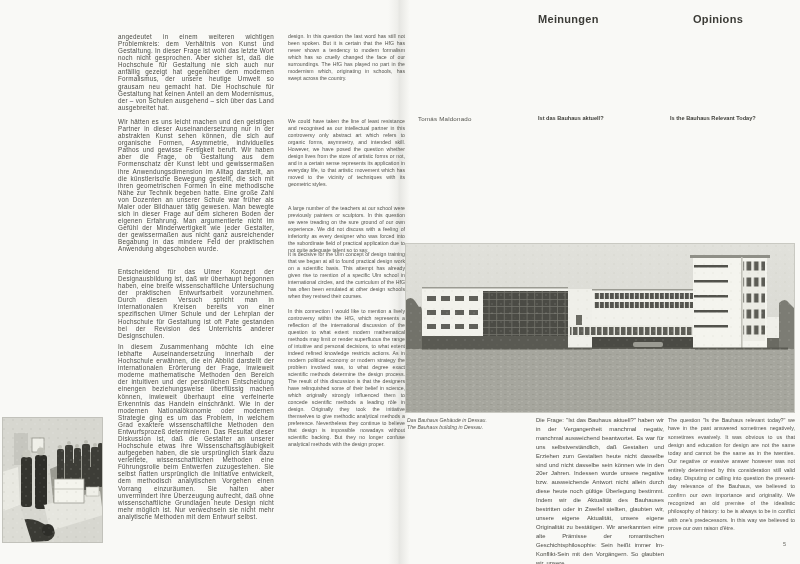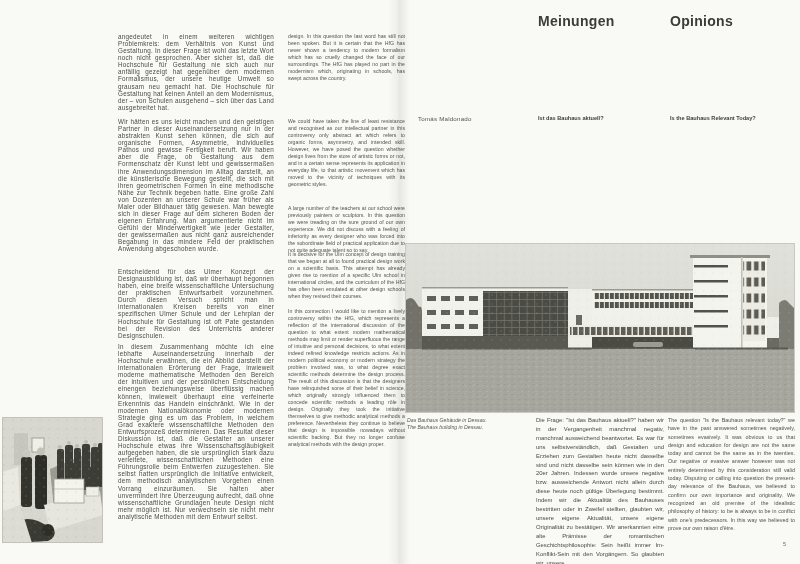--- a/index.html
+++ b/index.html
@@ -8,22 +8,22 @@
   .fold{position:absolute;left:388px;top:0;width:22px;height:564px;
     background:linear-gradient(90deg,rgba(100,100,90,0) 0%,rgba(100,100,90,.07) 42%,rgba(100,100,90,.12) 52%,rgba(100,100,90,0) 100%);}
   
   .col{position:absolute;}
   .col p{position:absolute;margin:0;width:100%;text-align:justify;}
   #col-de1{left:118px;top:33px;width:156px;height:515px;}
   #col-de1 p{font-size:6.3px;line-height:7.08px;letter-spacing:.25px;color:#4a4a44;}
   #col-en1{left:288px;top:33px;width:117px;height:430px;}
   #col-en1 p{font-size:5.2px;line-height:7px;color:#55554f;}
   
-  .heading{position:absolute;top:13px;font-size:14px;font-weight:bold;letter-spacing:.3px;color:#3c3c37;}
-  #heading-de{left:538px;} #heading-en{left:670px;}
+  .heading{position:absolute;top:13px;font-size:11px;font-weight:bold;letter-spacing:.3px;color:#3c3c37;}
+  #heading-de{left:538px;} #heading-en{left:693px;}
   .byline{position:absolute;top:115px;font-size:6.2px;color:#55554f;}
   #author{left:418px;letter-spacing:.2px;}
   .art-title{position:absolute;top:115px;font-size:5.6px;font-weight:bold;color:#3f3f3a;}
   #title-de{left:538px;} #title-en{left:670px;}
   #caption{position:absolute;left:407px;top:417px;width:125px;font-size:5.2px;
     font-style:italic;line-height:7.4px;color:#5a5a54;}
   #col-de2{position:absolute;left:536px;top:416px;width:128px;}
   #col-de2 p{margin:0;font-size:5.9px;line-height:8.9px;text-align:justify;color:#4a4a44;}
   #col-en2{position:absolute;left:668px;top:416px;width:127px;}
   #col-en2 p{margin:0;font-size:5.4px;line-height:8.3px;text-align:justify;color:#52524c;}

